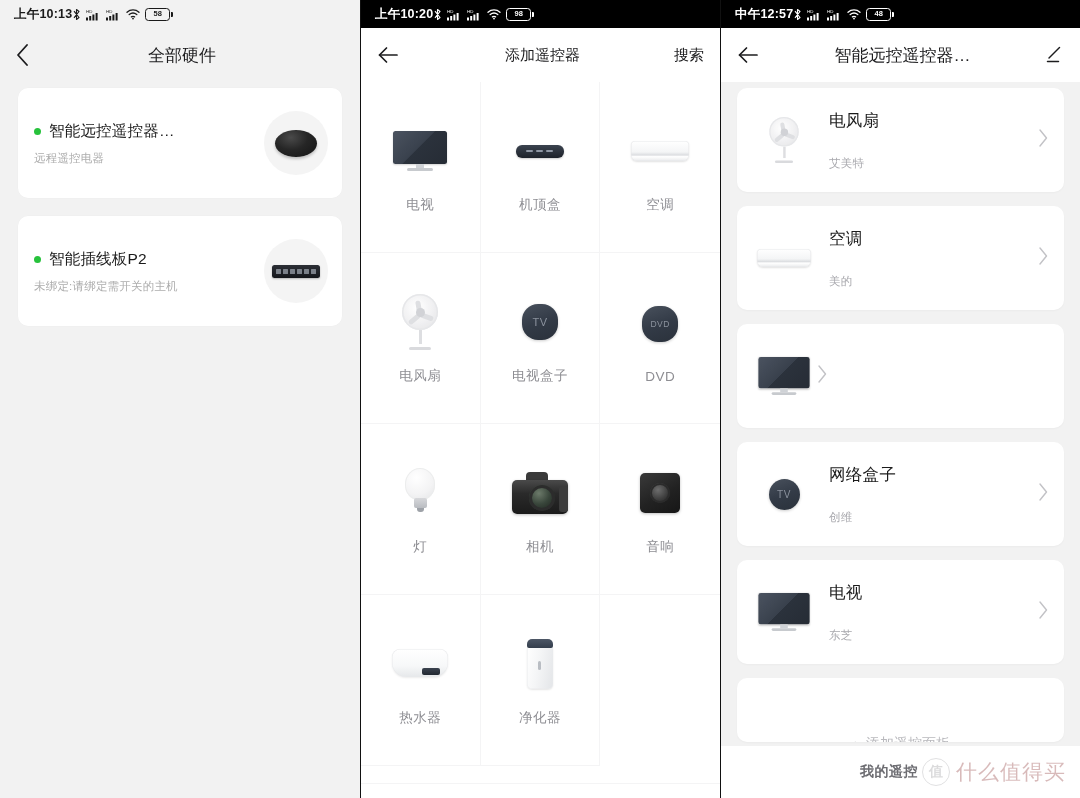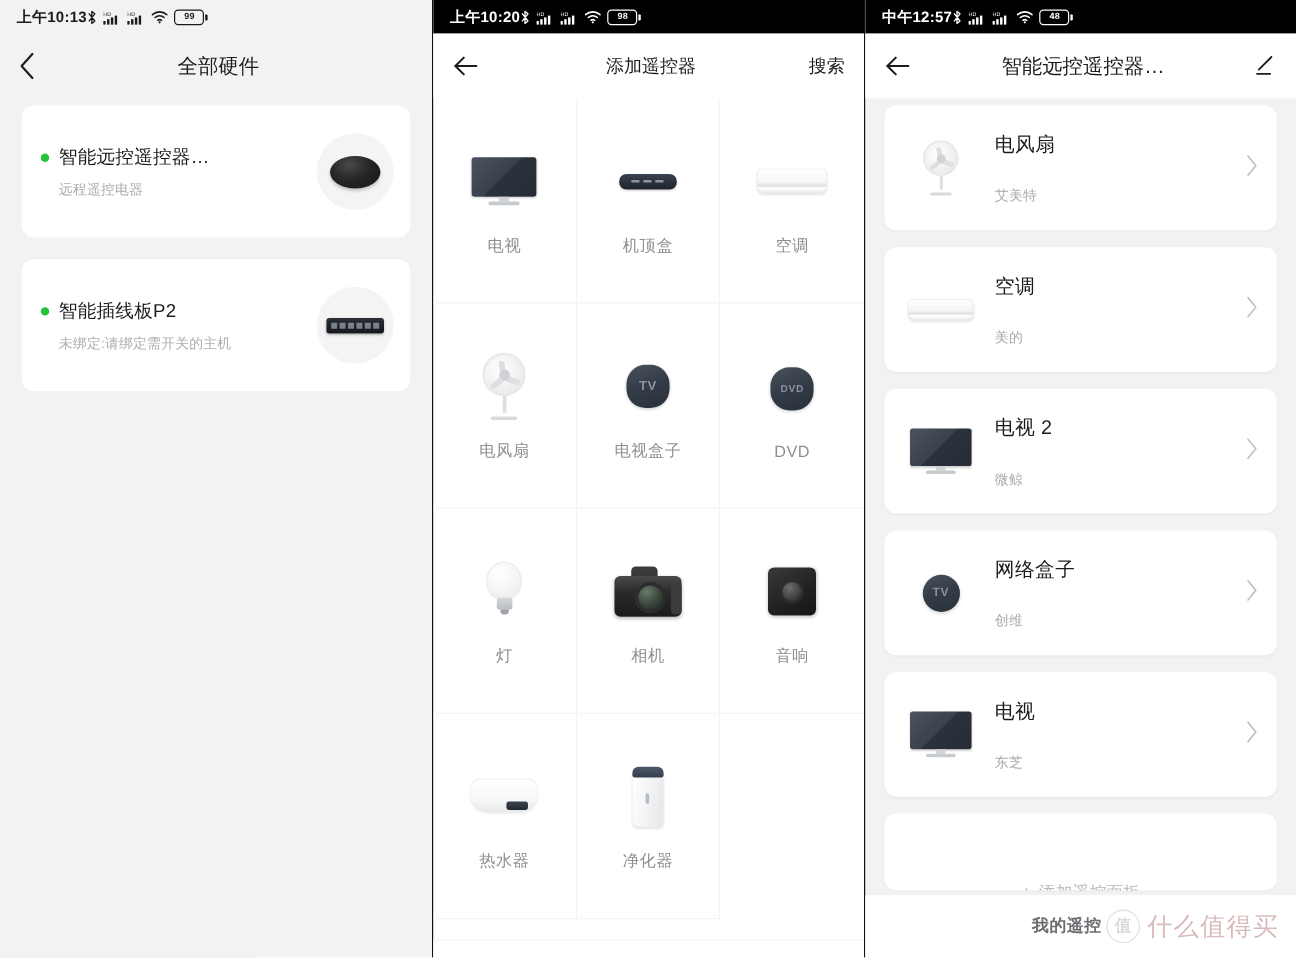--- a/index.html
+++ b/index.html
@@ -111,21 +111,20 @@
   .dev-name {
     font-size: 15.5px;
     color: #1b1b1b;
     font-weight: 500;
     letter-spacing: .2px;
   }
   .dev-sub {
     font-size: 11.5px;
     color: #adadad;
     margin-top: 9px;
-    margin-left: 15px;
     letter-spacing: .2px;
   }
   .dev-thumb {
     width: 64px; height: 64px;
     border-radius: 50%;
     background: #f4f4f4;
     display: flex; align-items: center; justify-content: center;
     flex: none;
   }
   .puck {
@@ -218,21 +217,21 @@
   }
   .ic-fan .blade{position:absolute;left:50%;top:50%;width:14px;height:5px;background:#d9dadd;border-radius:3px;transform-origin:0 50%;}
   .ic-fan .pole{width:3px;height:14px;background:#d8d9dc;margin:0 auto;}
   .ic-fan .foot{width:22px;height:3px;background:#d3d4d8;border-radius:2px;margin:0 auto;}
 
   .ic-box {
     width: 36px; height: 36px; border-radius: 16px;
     background: linear-gradient(160deg,#49515d 0%, #333b47 50%, #2a313b 100%);
     color: #8b929d;
     font-size: 11px;
-    font-weight: 700;
+    font-weight: 400;
     display:flex;align-items:center;justify-content:center;
     letter-spacing:.5px;
     box-shadow: 0 1px 3px rgba(0,0,0,.2);
   }
   .ic-box.dvd { font-size: 8.5px; }
 
   .ic-bulb { width: 34px; height: 50px; position: relative; }
   .ic-bulb .glass {
     width: 30px; height: 32px; border-radius: 50% 50% 46% 46%;
     background: radial-gradient(circle at 38% 30%, #ffffff 0%, #f3f3f4 58%, #e2e3e5 100%);
@@ -408,21 +407,21 @@
             <rect x="6.4" y="6.5" width="2" height="6" fill="currentColor"></rect>
             <rect x="9.6" y="5" width="2" height="7.5" fill="currentColor"></rect>
           </svg>
         <svg width="14" height="12" viewBox="0 0 14 12">
             <path d="M1 4.2a9 9 0 0 1 12 0" fill="none" stroke="currentColor" stroke-width="1.3" stroke-linecap="round"></path>
             <path d="M3.2 6.6a6 6 0 0 1 7.6 0" fill="none" stroke="currentColor" stroke-width="1.3" stroke-linecap="round"></path>
             <path d="M5.4 8.9a2.8 2.8 0 0 1 3.2 0" fill="none" stroke="currentColor" stroke-width="1.3" stroke-linecap="round"></path>
             <circle cx="7" cy="10.6" r="0.9" fill="currentColor"></circle>
           </svg>
         <span class="batt">
-          <span class="batt-body">99</span>
+          <span class="batt-body">58</span>
           <span class="batt-cap"></span>
         </span>
       </span>
     </div>
 
     <div class="appbar">
       <span class="nav-left">
         <svg width="13" height="22" viewBox="0 0 13 22">
             <path d="M11 1L2 11l9 10" fill="none" stroke="#1c1c1e" stroke-width="1.8" stroke-linecap="round" stroke-linejoin="round"></path>
           </svg>
@@ -726,24 +725,20 @@
       </div>
 
       <div class="rc-card">
         <div class="rc-thumb">
           <div class="ic-tv" style="transform:scale(.95)">
               <div class="scr"></div>
               <div class="neck"></div>
               <div class="base"></div>
             </div>
         </div>
-        <div class="rc-text">
-          <div class="rc-name">电视 2</div>
-          <div class="rc-brand">微鲸</div>
-        </div>
         <span class="chev">
           <svg width="10" height="18" viewBox="0 0 10 18">
               <path d="M2 1l6.5 8L2 17" fill="none" stroke="currentColor" stroke-width="1.4" stroke-linecap="round" stroke-linejoin="round"></path>
             </svg>
         </span>
       </div>
 
       <div class="rc-card">
         <div class="rc-thumb">
           <div class="ic-box" style="width:31px;height:31px;font-size:10px">TV</div>

